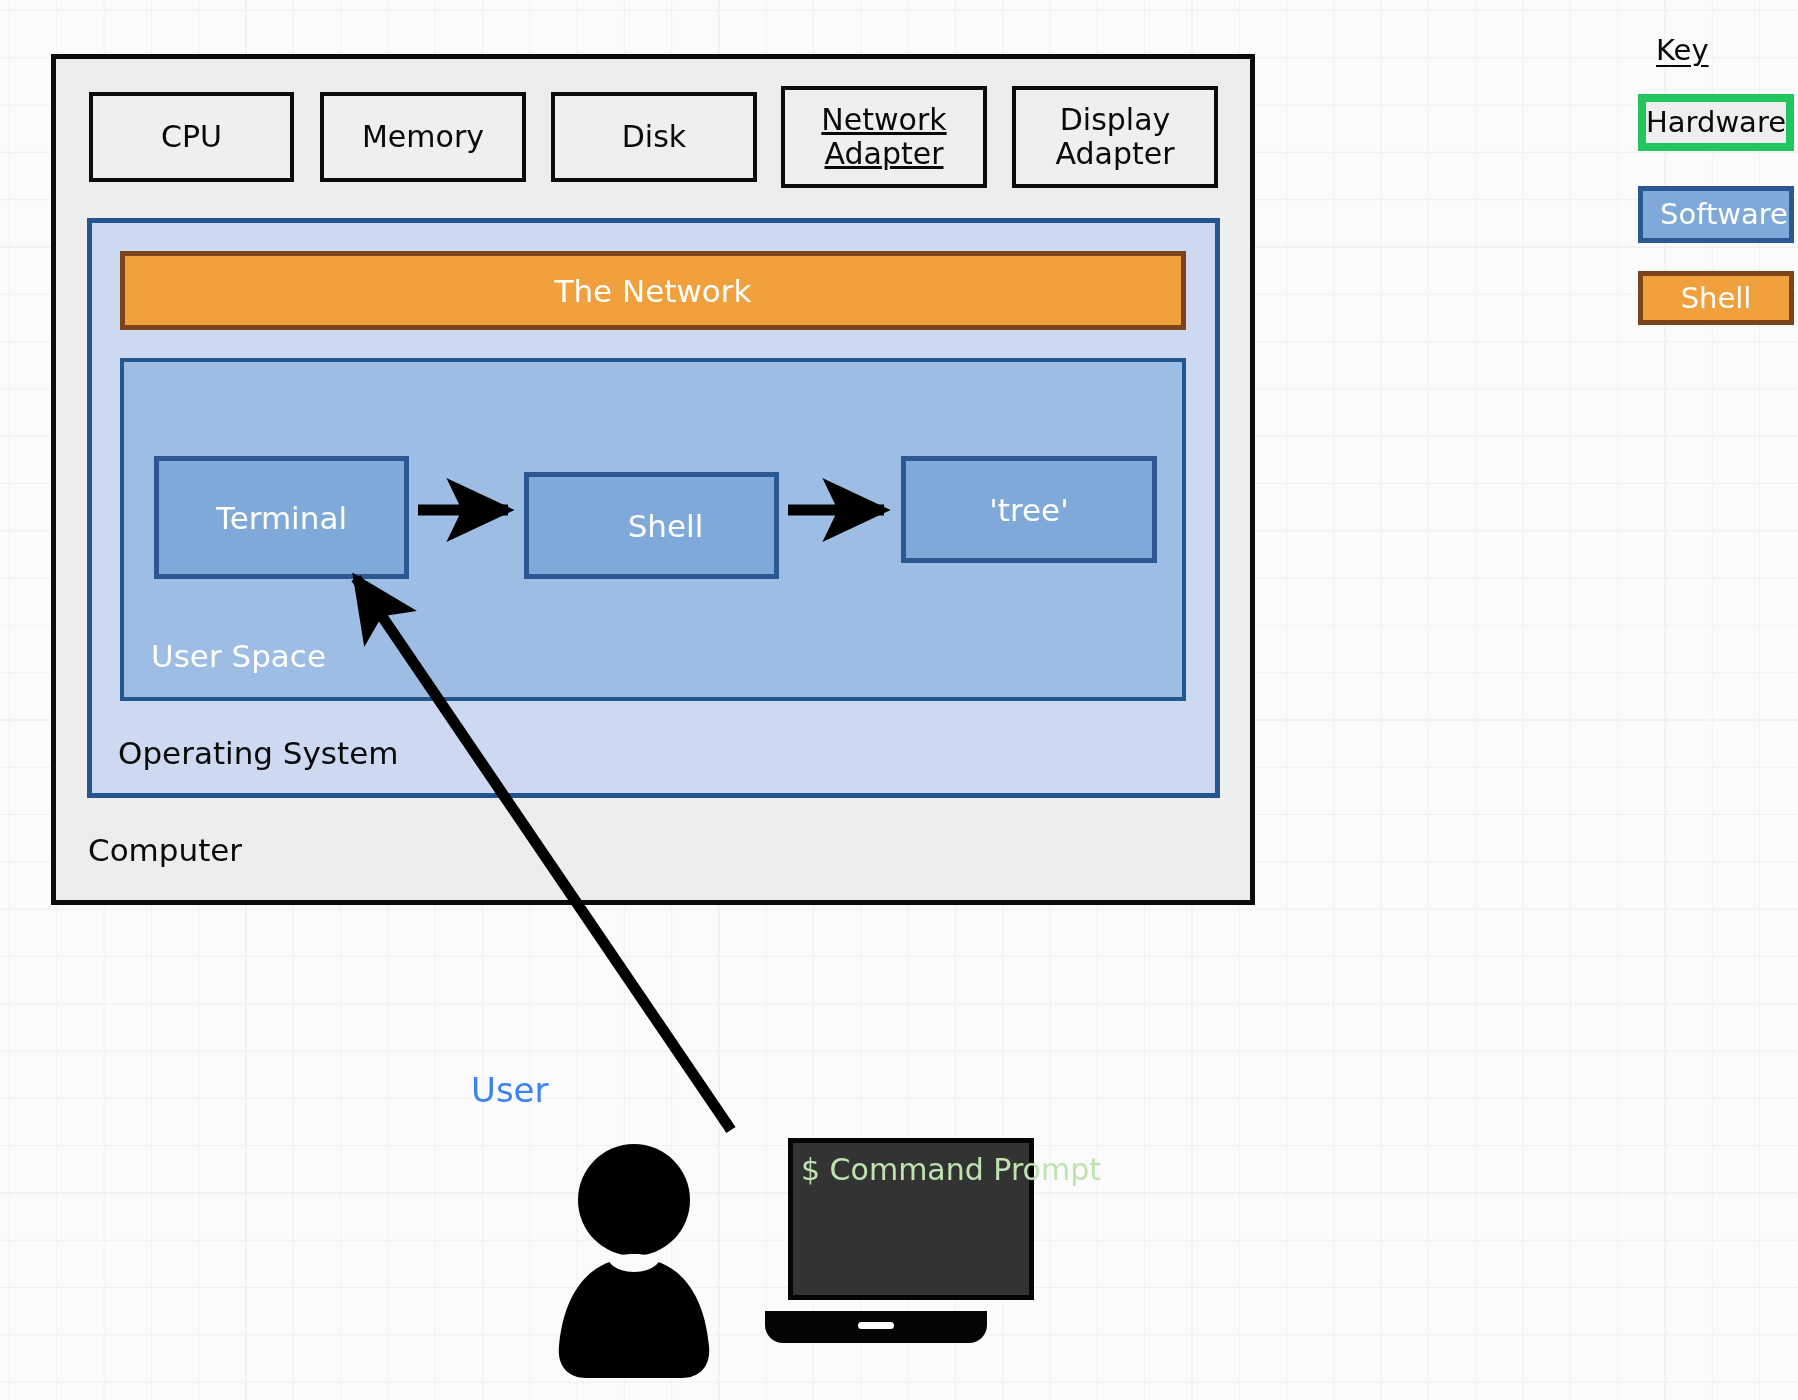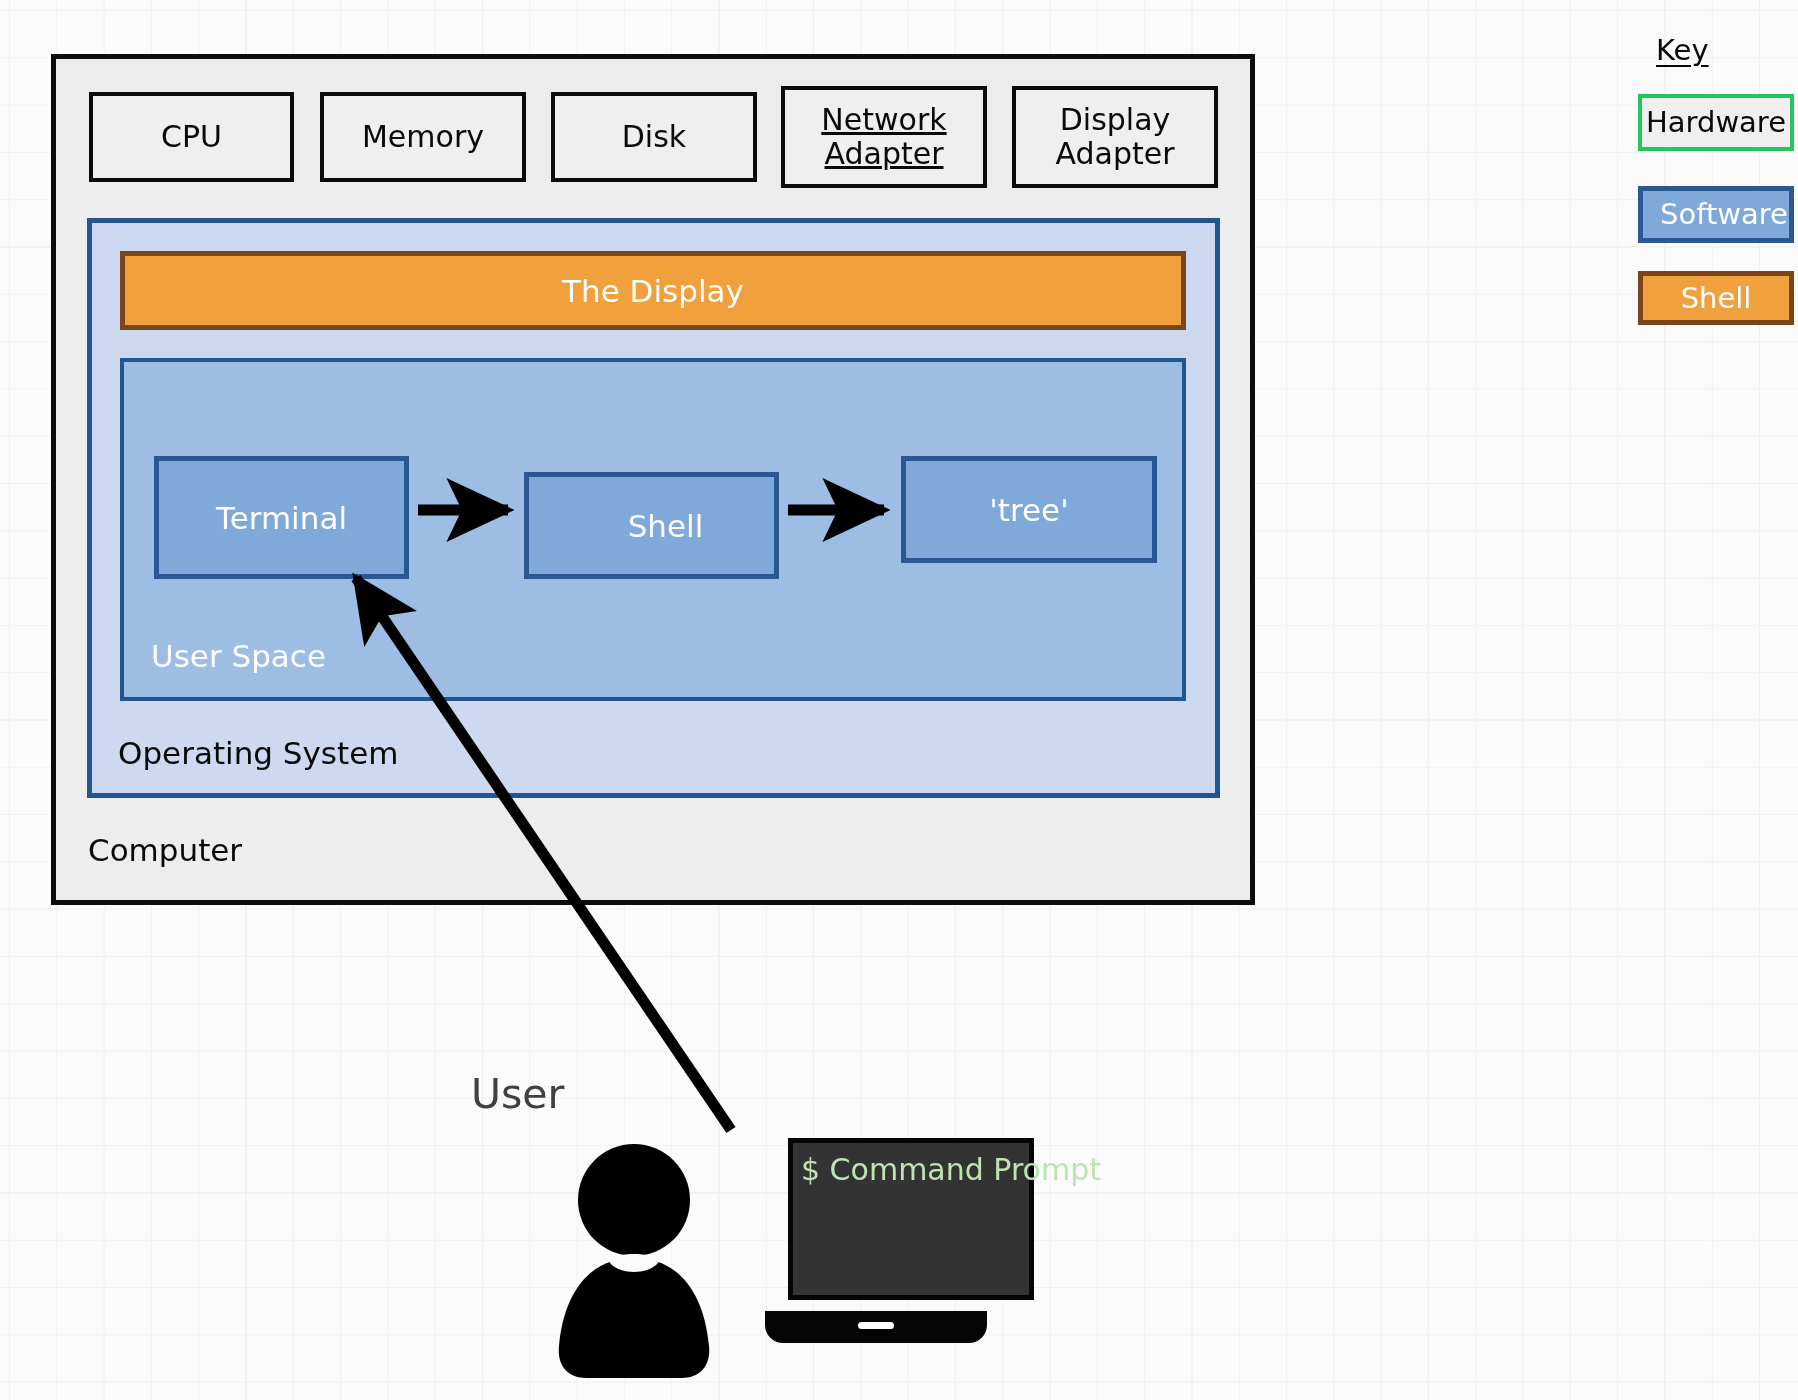--- a/index.html
+++ b/index.html
@@ -96,35 +96,35 @@
     font-size: 29px; color: #0a0a0a;
     text-decoration: underline;
     text-underline-offset: 5px;
   }
   .key-swatch {
     display: flex; align-items: center; justify-content: center;
     font-size: 29px; line-height: 1;
   }
   #key-hardware {
     left: 1638px; top: 94px; width: 156px; height: 57px;
-    background: #efefef; border: 4px solid #22c55e; color: #0a0a0a;
+    background: #efefef; border: 8px solid #22c55e; color: #0a0a0a;
   }
   #key-software {
     left: 1638px; top: 186px; width: 156px; height: 57px;
     background: #7fa9d9; border: 5px solid #2b5893; color: #ffffff; padding-left: 16px;
   }
   #key-kernel {
     left: 1638px; top: 271px; width: 156px; height: 54px;
     background: #f0a03c; border: 5px solid #7c441a; color: #ffffff;
   }
 
   
   #user-label {
     left: 471px; top: 1070px;
-    font-size: 41px; color: #404040;
+    font-size: 34px; color: #3b82f6;
   }
 
   #monitor-screen {
     left: 788px; top: 1138px; width: 246px; height: 162px;
     background: #333333;
     border: 5px solid #050505;
     overflow: visible;
   }
   #prompt-text {
     position: absolute;
@@ -168,21 +168,21 @@
 </div>
 <div class="abs hw-box" style="left:1012px; top:86px; width:206px; height:102px; flex-direction:column;">
   <span>Display</span>
   <span>Adapter</span>
 </div>
 
 <div class="abs" id="os-box"></div>
 <div class="abs" id="os-label">Operating System</div>
 
 <div class="abs" id="kernel-box">
-  <span>The Display</span>
+  <span>The Network</span>
 </div>
 
 <div class="abs" id="userspace-box"></div>
 <div class="abs" id="userspace-label">User Space</div>
 
 <div class="abs sw-box" style="left:154px; top:456px; width:255px; height:123px;">
   <span>Terminal</span>
 </div>
 <div class="abs sw-box" style="left:524px; top:472px; width:255px; height:107px;padding-left:28px;">
   <span>Shell</span>

